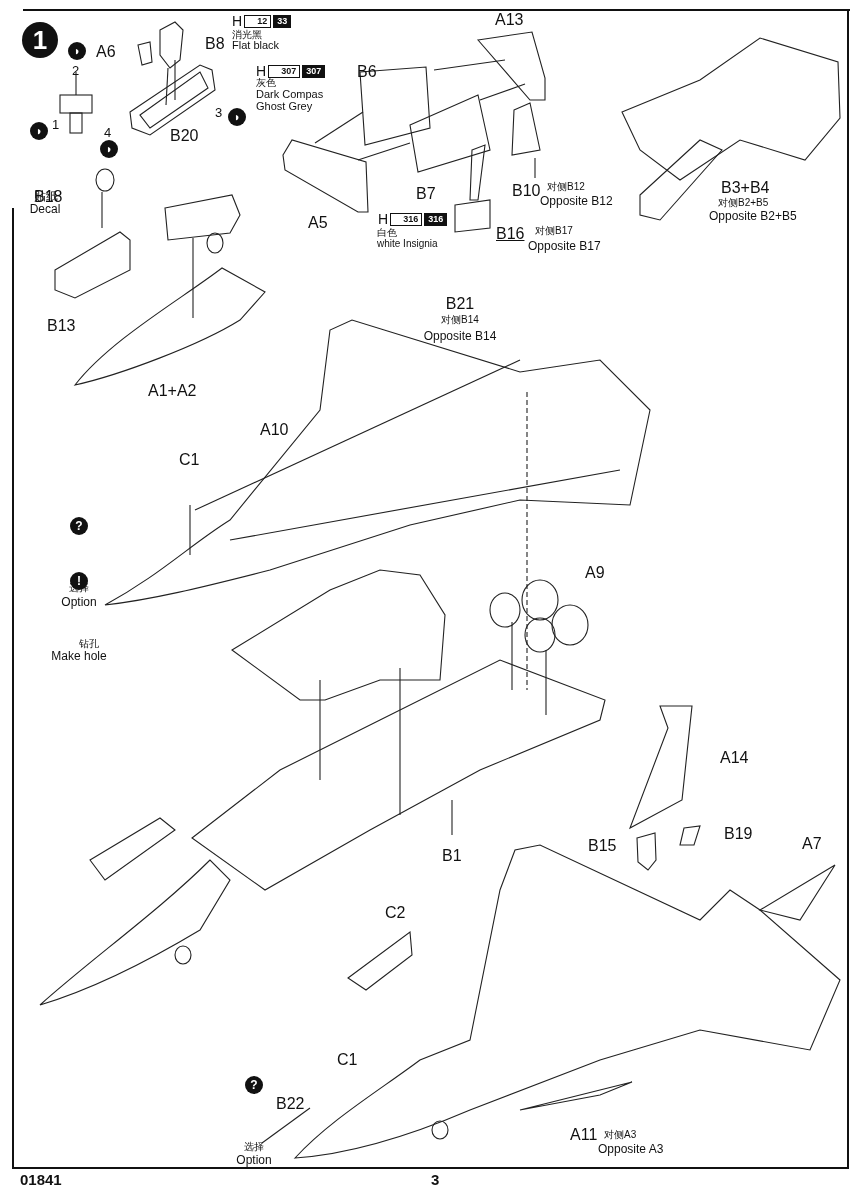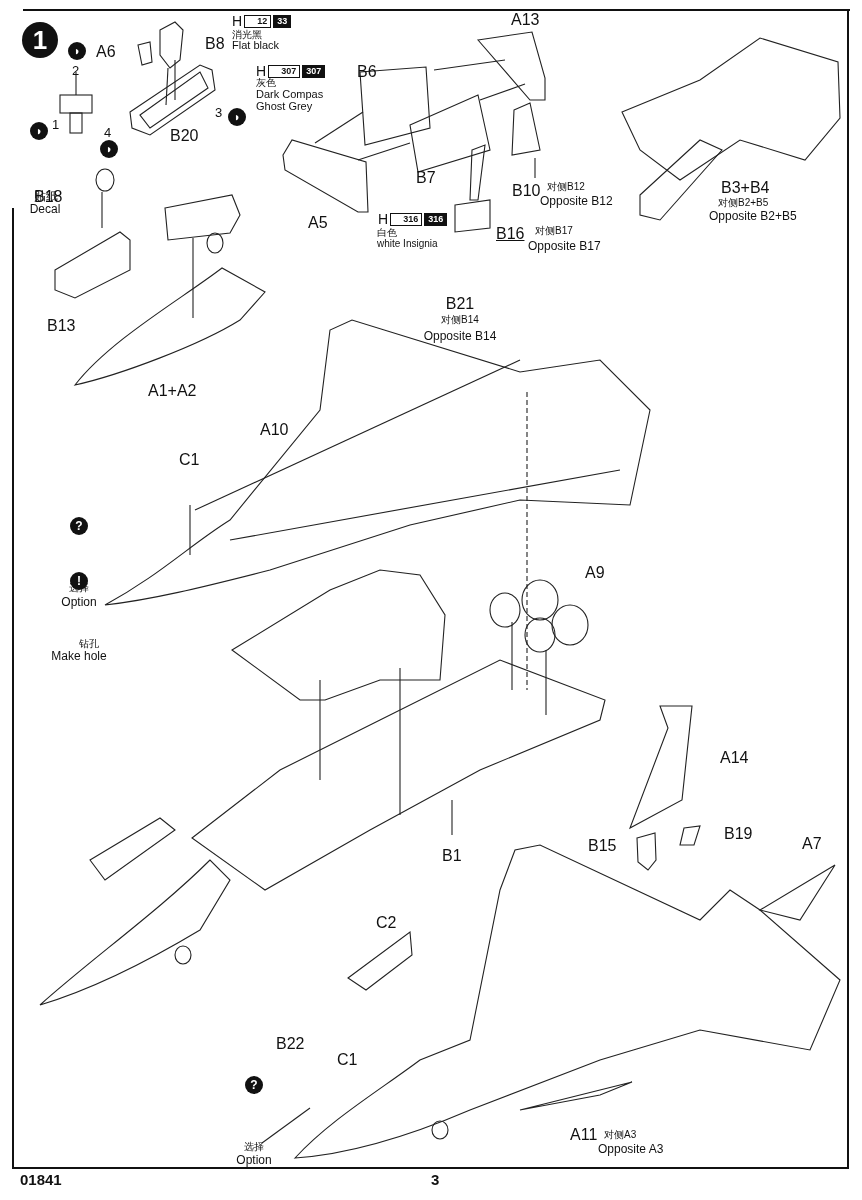--- a/index.html
+++ b/index.html
@@ -168,23 +168,23 @@
   <span class="box w">316</span>
   <span class="box b">316</span>
 </div>
 <div class="lbl cn" style="left:377px;top:228px;">白色</div>
 <div class="lbl en" style="left:377px;top:239px;font-size:10px;">white Insignia</div>
 
 <div class="lbl pn" style="left:96px;top:44px;">A6</div>
 <div class="lbl pn" style="left:205px;top:36px;">B8</div>
 <div class="lbl pn" style="left:170px;top:128px;">B20</div>
 <div class="lbl pn" style="left:357px;top:64px;">B6</div>
-<div class="lbl pn" style="left:495px;top:12px;margin-left:16px;">A13</div>
+<div class="lbl pn" style="left:495px;top:12px;">A13</div>
 <div class="lbl pn" style="left:308px;top:215px;">A5</div>
-<div class="lbl pn" style="left:416px;top:170px;">B7</div>
+<div class="lbl pn" style="left:416px;top:186px;">B7</div>
 
 <div class="lbl pn" style="left:512px;top:183px;">B10</div>
 <div class="lbl cn" style="left:547px;top:182px;">对侧B12</div>
 <div class="lbl en" style="left:540px;top:195px;">Opposite B12</div>
 
 <div class="lbl pn" style="left:496px;top:226px;text-decoration:underline;">B16</div>
 <div class="lbl cn" style="left:535px;top:226px;">对侧B17</div>
 <div class="lbl en" style="left:528px;top:240px;">Opposite B17</div>
 
 <div class="lbl pn c" style="left:440px;top:252px;width:40px;">B21</div>
@@ -201,23 +201,23 @@
 <div class="lbl pn" style="left:260px;top:422px;">A10</div>
 <div class="lbl pn" style="left:179px;top:452px;">C1</div>
 
 <div class="lbl pn" style="left:585px;top:565px;">A9</div>
 <div class="lbl pn" style="left:442px;top:848px;">B1</div>
 <div class="lbl pn" style="left:720px;top:750px;">A14</div>
 <div class="lbl pn" style="left:588px;top:838px;">B15</div>
 <div class="lbl pn" style="left:724px;top:826px;">B19</div>
 <div class="lbl pn" style="left:802px;top:836px;">A7</div>
 
-<div class="lbl pn" style="left:376px;top:905px;margin-top:10px;">C2</div>
+<div class="lbl pn" style="left:385px;top:905px;">C2</div>
 <div class="lbl pn" style="left:337px;top:1052px;">C1</div>
-<div class="lbl pn" style="left:276px;top:1036px;">B22</div>
+<div class="lbl pn" style="left:276px;top:1096px;">B22</div>
 
 <div class="lbl pn" style="left:570px;top:1127px;">A11</div>
 <div class="lbl cn" style="left:604px;top:1130px;">对侧A3</div>
 <div class="lbl en" style="left:598px;top:1143px;">Opposite A3</div>
 
 <div class="sym" style="left:70px;top:517px;">?</div>
 <div class="lbl cn c" style="left:59px;top:539px;width:40px;">选择</div>
 <div class="lbl en c" style="left:54px;top:552px;width:50px;">Option</div>
 <div class="sym" style="left:70px;top:572px;">!</div>
 <div class="lbl cn c" style="left:59px;top:595px;width:40px;text-align:right;">钻孔</div>

